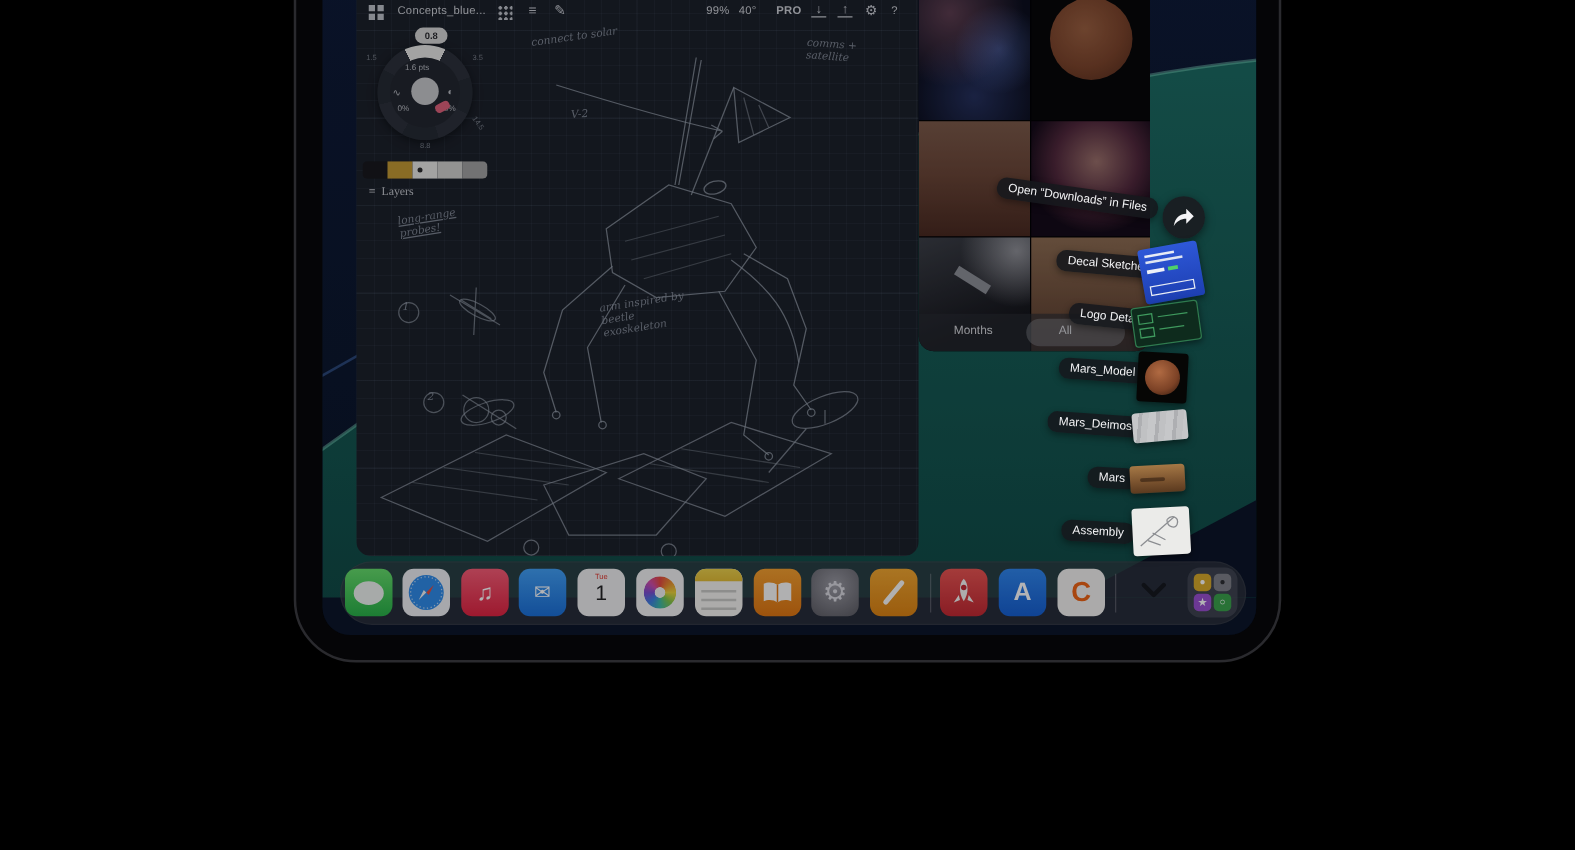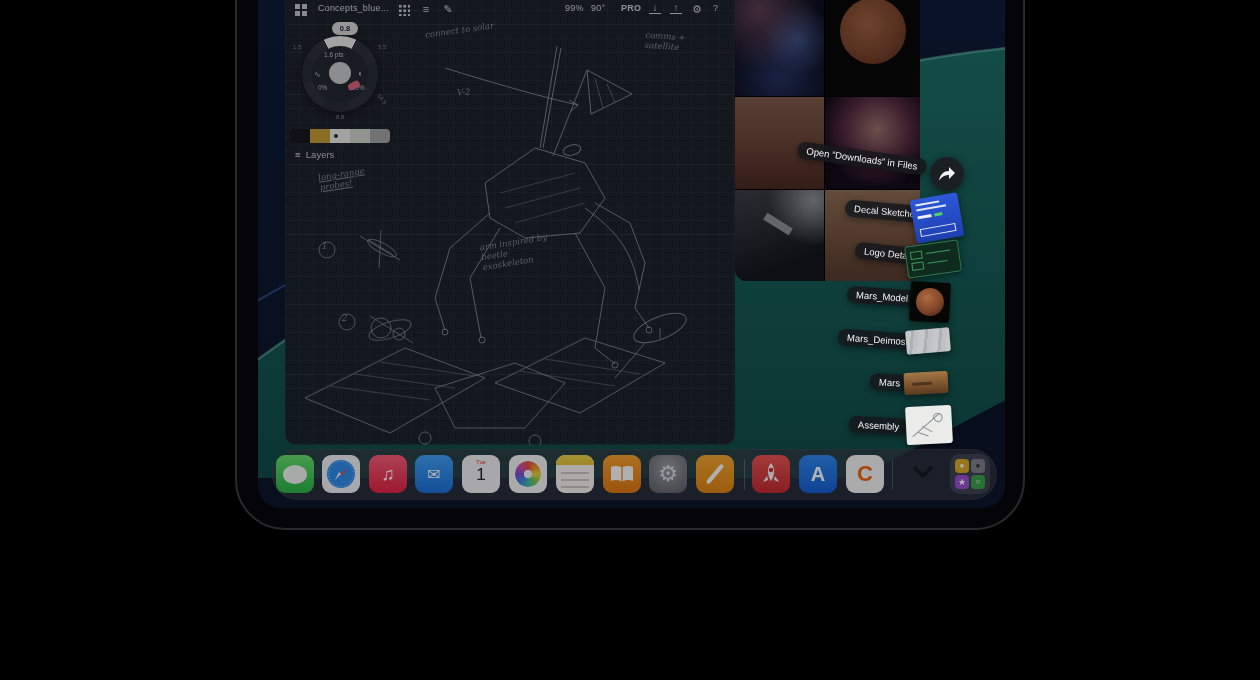--- a/index.html
+++ b/index.html
@@ -39,21 +39,21 @@
   #wheel-knob{position:absolute;left:17px;top:16px;width:22px;height:22px;border-radius:50%;background:#c8c9cb;}
   .wheel-txt{position:absolute;color:#b9bcc2;font-size:6.5px;}
   .ringnum{position:absolute;color:#767c85;font-size:6px;}
   #size-bubble{position:absolute;left:30px;top:-14px;width:26px;height:13px;border-radius:7px;background:#d6d6d4;
     color:#26262a;font-size:7.5px;font-weight:bold;text-align:center;line-height:13px;}
   #eraser{position:absolute;left:46px;top:46px;width:12px;height:7px;border-radius:3px;background:#df6079;transform:rotate(-28deg);}
   
   #palette{position:absolute;left:5px;top:159px;width:100px;height:14px;border-radius:4px;overflow:hidden;display:flex;}
   #palette div{flex:1;position:relative;}
   .sel-dot{position:absolute;left:4px;top:5px;width:4px;height:4px;border-radius:50%;background:#2a2a2a;}
-  #layers-row{position:absolute;left:10px;top:179px;color:#c3c6cb;font-size:9.5px;}
+  #layers-row{position:absolute;left:10px;top:179px;color:#c3c6cb;font-size:9.5px;font-family:Liberation Serif, serif;}
   
   .hand{position:absolute;font-family:"DejaVu Serif",serif;font-style:italic;color:#8e96a2;font-size:8.5px;
     opacity:.85;line-height:1.15;white-space:pre;}
   
   #photos{position:absolute;left:477px;top:-30px;width:185px;height:311px;z-index:1;background:#000;
     border-radius:0 0 12px 12px;overflow:hidden;}
   .ph{position:absolute;}
   #ph-bar{position:absolute;left:0;bottom:0;width:185px;height:30px;background:rgba(40,43,49,.62);z-index:2;}
   .ph-tab{position:absolute;top:8px;font-size:9.5px;color:#d5d6d9;}
   #ph-pill{position:absolute;left:86px;top:4px;width:79px;height:22px;border-radius:11px;background:rgba(135,137,143,.45);}
@@ -98,21 +98,21 @@
   <div id="content">
 
     <div id="concepts">
 
       <div class="cbar-ic grid4" style="left:10px;top:34px"></div>
       <div class="ctxt" style="left:33px">Concepts_blue...</div>
       <div class="cbar-ic grid9" style="left:113px;top:34px"></div>
       <div class="cbar-ic" style="left:134px;width:14px">≡</div>
       <div class="cbar-ic" style="left:156px;width:14px">✎</div>
       <div class="ctxt" style="left:280px">99%</div>
-      <div class="ctxt" style="left:306px">90°</div>
+      <div class="ctxt" style="left:306px">40°</div>
       <div class="ctxt" style="left:336px;font-weight:bold">PRO</div>
       <div class="cbar-ic trayarrow" style="left:364px;top:33px">↓</div>
       <div class="cbar-ic trayarrow" style="left:385px;top:33px">↑</div>
       <div class="cbar-ic" style="left:405px;width:14px">⚙</div>
       <div class="ctxt" style="left:428px">?</div>
 
       <svg style="position:absolute;left:0;top:28px;width:450px;height:447px" viewBox="0 0 450 447" fill="none" stroke="#97a0ab" stroke-opacity=".75" stroke-width="1">
         <g>
           <path d="M200,185 L250,150 L300,165 L320,200 L295,235 L240,240 L205,220 Z"></path>
           <path d="M215,195 L290,175 M220,210 L295,190 M230,225 L300,205" stroke-opacity=".4"></path>
@@ -211,20 +211,25 @@
       <div class="ph" style="left:0;top:127px;width:89px;height:92px;
         background:linear-gradient(180deg,#7c5a48 0%,#6b4635 45%,#49291e 100%)"></div>
       <div class="ph" style="left:90px;top:127px;width:95px;height:92px;
         background:radial-gradient(circle at 55% 35%,rgba(245,180,160,.6),rgba(195,95,125,.35) 42%,transparent 72%),#140a16"></div>
       <div class="ph" style="left:0;top:220px;width:89px;height:91px;
         background:radial-gradient(circle at 88% 12%,rgba(225,225,230,.55),transparent 40%),linear-gradient(160deg,#3c3f45,#141519 75%)">
         <div style="position:absolute;left:28px;top:30px;width:30px;height:8px;background:#8d9096;transform:rotate(32deg)"></div>
       </div>
       <div class="ph" style="left:90px;top:220px;width:95px;height:91px;
         background:linear-gradient(180deg,#8d6c50 0%,#70503a 55%,#553929 100%)"></div>
+      <div id="ph-bar">
+        <div id="ph-pill"></div>
+        <div class="ph-tab" style="left:28px">Months</div>
+        <div class="ph-tab" style="left:112px">All</div>
+      </div>
     </div>
 
     <div id="dock">
       <div class="dicon" style="left:4px;background:linear-gradient(180deg,#65dd69,#28b246)">
         <div class="glyph">
             <div style="width:24px;height:19px;background:#eef3ee;border-radius:50%"></div>
           </div>
       </div>
       <div class="dicon" style="left:50px;background:#eef0f2">
         <div class="glyph">

